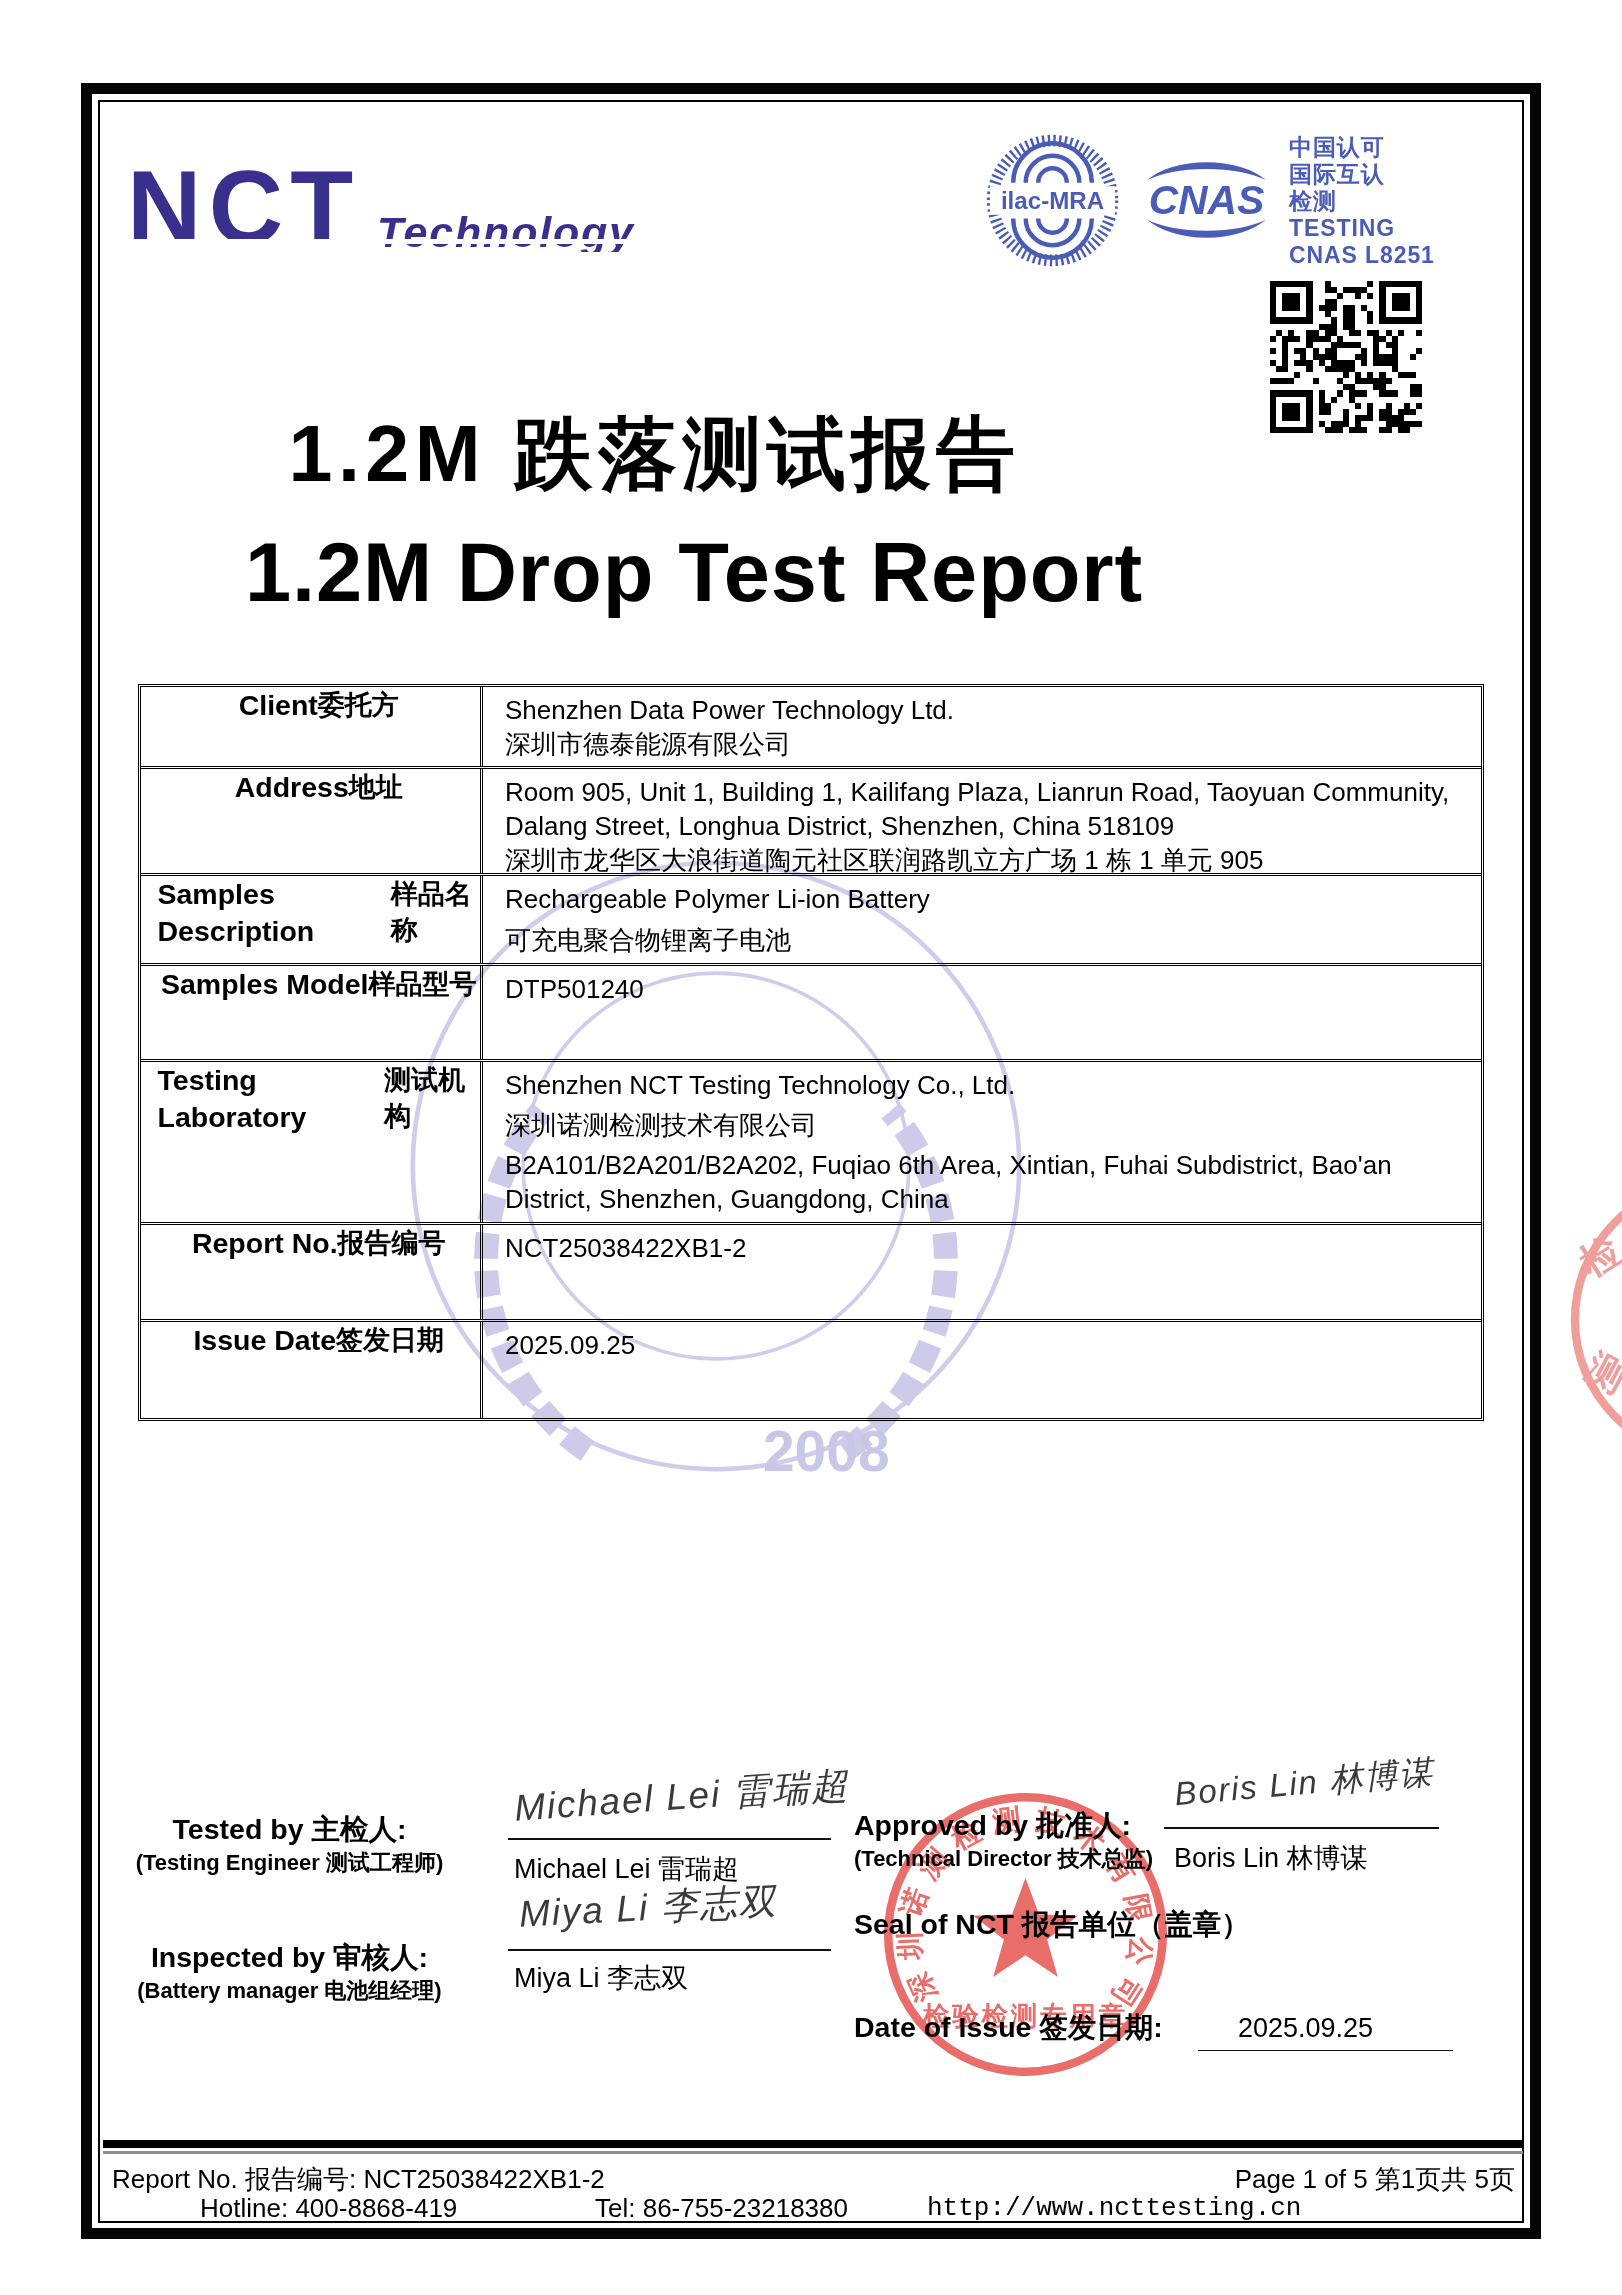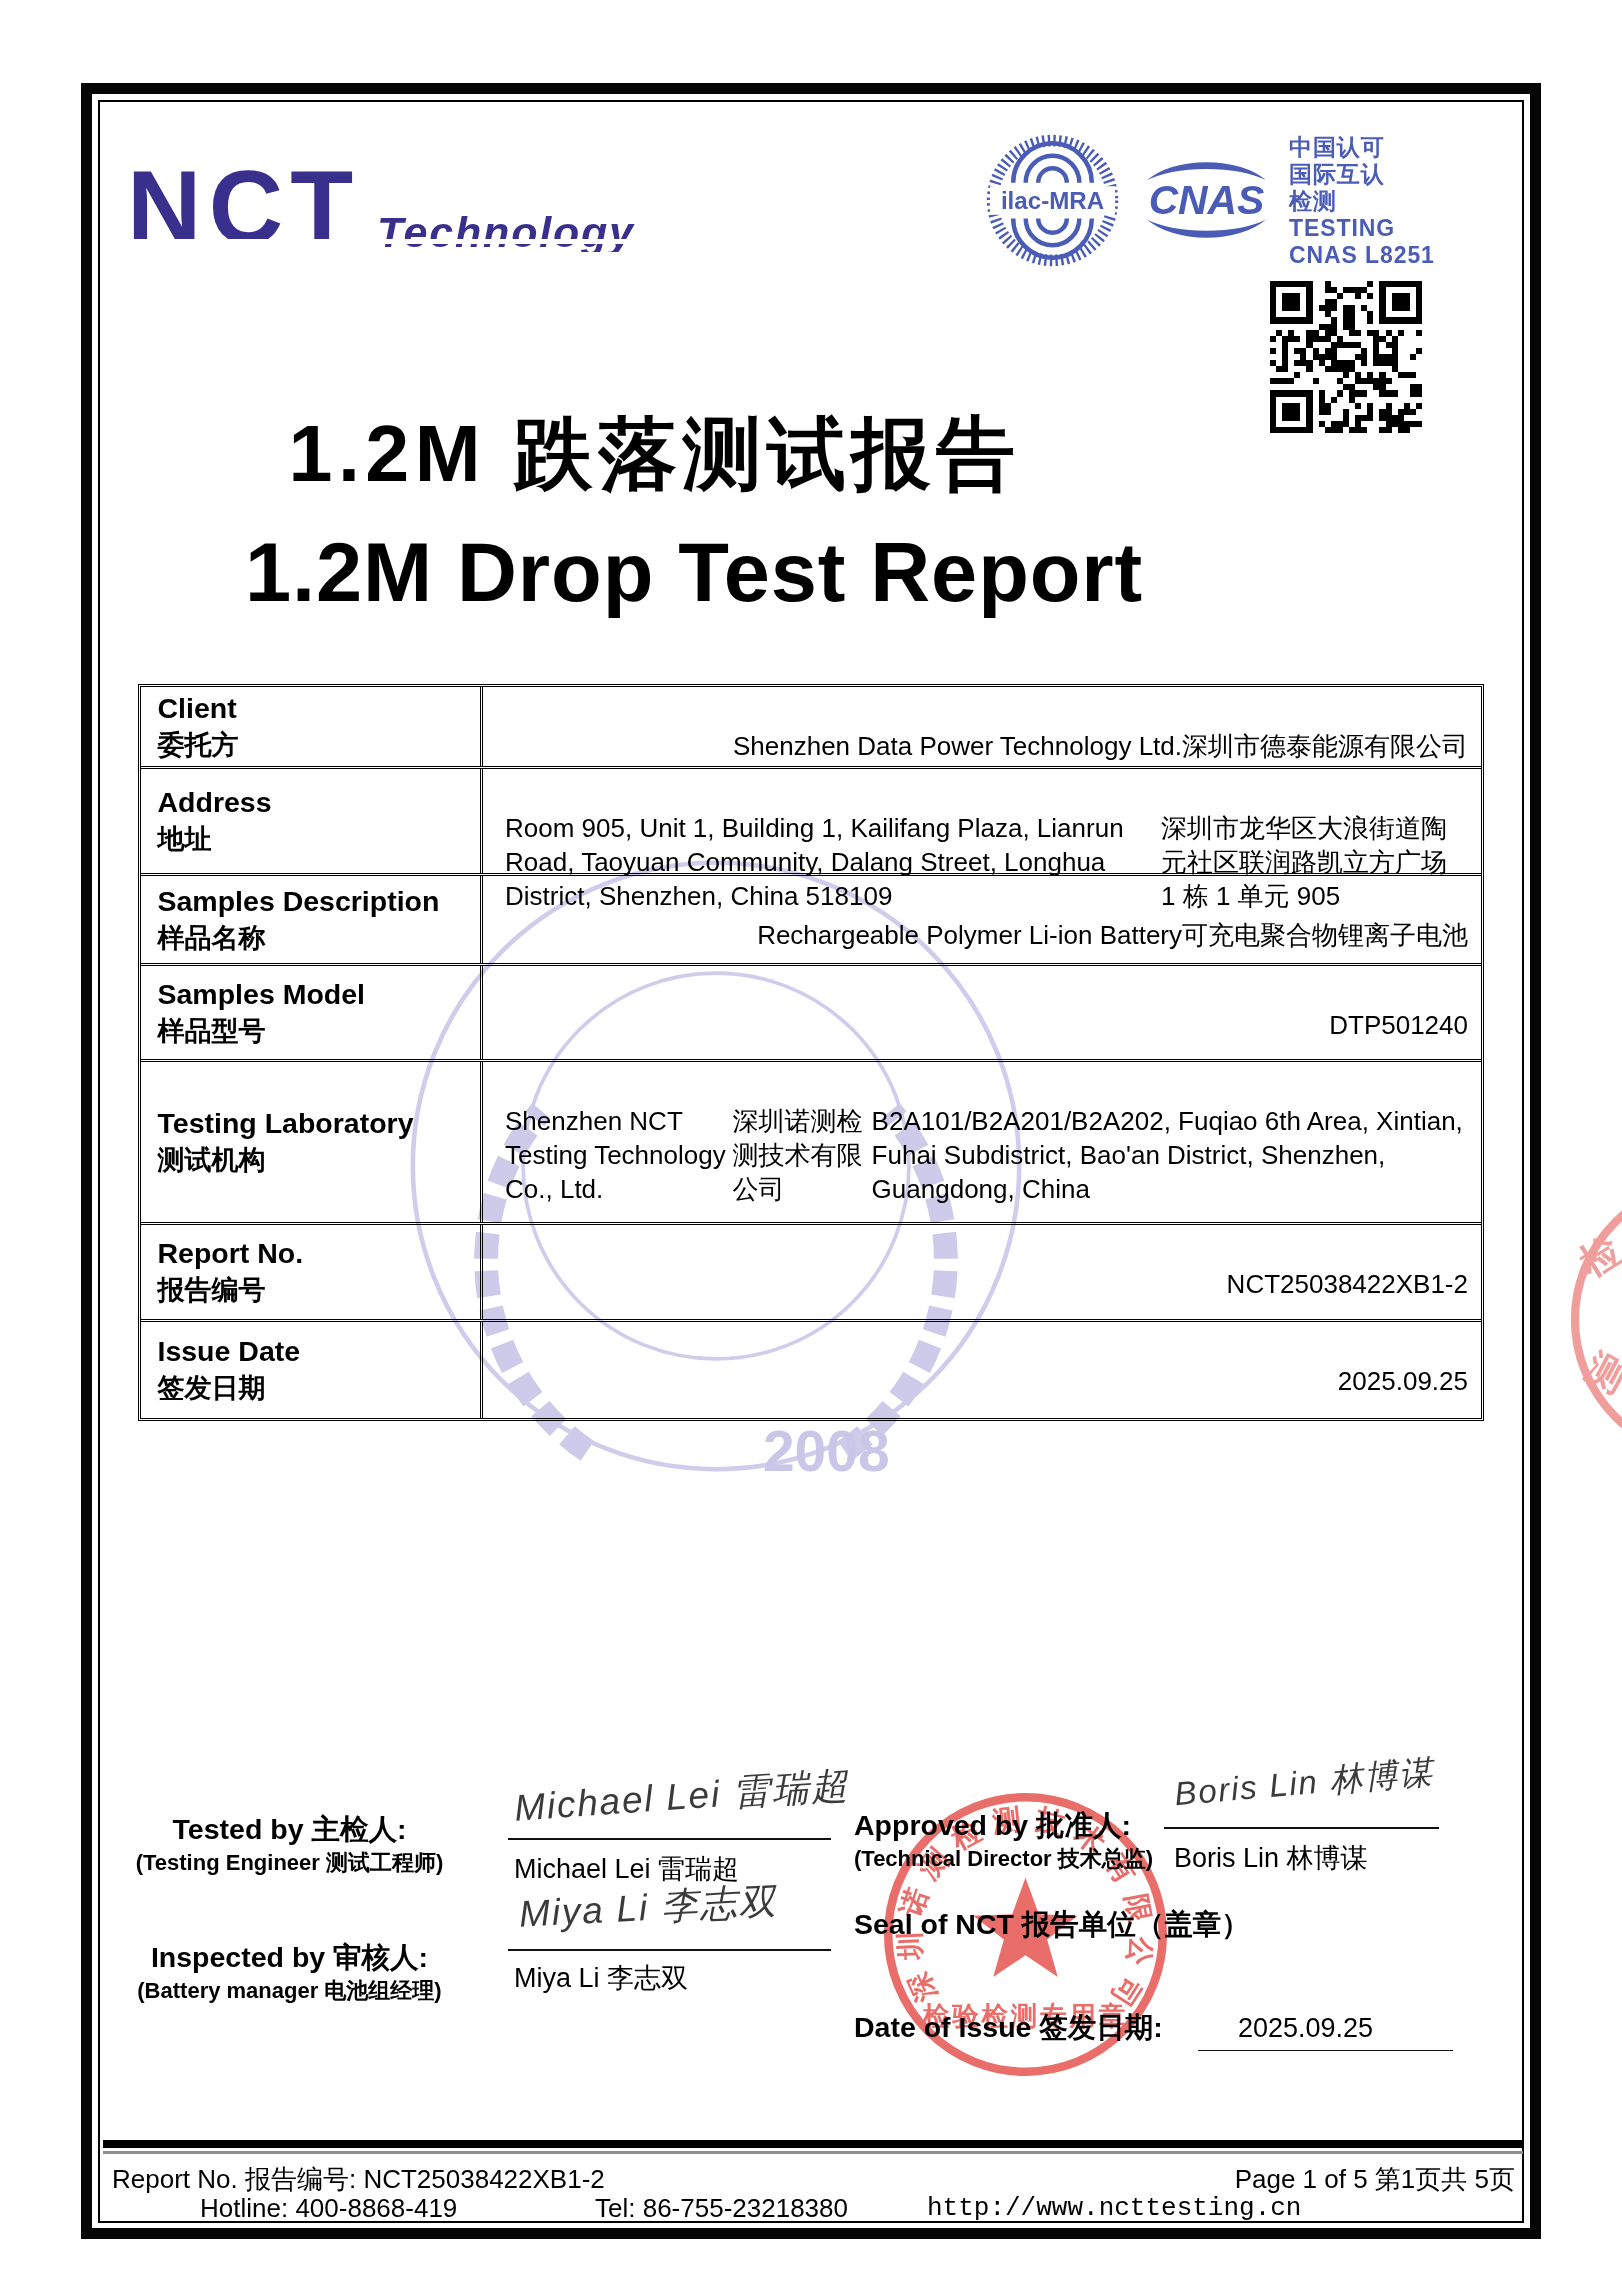--- a/index.html
+++ b/index.html
@@ -31,24 +31,24 @@
 
   
   .title-zh{position:absolute;left:0;top:402px;width:1309px;text-align:center;font-size:79px;font-weight:bold;letter-spacing:5.5px;z-index:2;}
   .title-en{position:absolute;left:0;top:525px;width:1388px;text-align:center;font-size:83px;font-weight:bold;letter-spacing:0.9px;z-index:2;}
 
   
   .info-table{position:absolute;left:138px;top:684px;width:1346px;border:3.7px double #000;z-index:2;box-sizing:border-box;}
   .trow{display:flex;border-top:3.7px double #000;box-sizing:border-box;}
   .trow:first-child{border-top:none;}
   .tlabel{width:342px;flex:0 0 342px;border-right:3.7px double #000;box-sizing:border-box;
-    display:flex;flex-direction:column;justify-content:center;padding-left:16.5px;}
+    display:flex;flex-direction:row;justify-content:center;padding-left:16.5px;}
   .tlabel .en{font-weight:bold;font-size:28.5px;line-height:1.3;}
   .tlabel .zh{font-weight:bold;font-size:27px;line-height:1.35;}
-  .tvalue{flex:1;display:flex;flex-direction:row;justify-content:flex-end;padding:5.5px 13px 5.5px 22px;box-sizing:border-box;margin-top:36px;}
+  .tvalue{flex:1;display:flex;flex-direction:column;justify-content:space-between;padding:5.5px 13px 5.5px 22px;box-sizing:border-box;}
   .tvalue .vline{font-size:26px;line-height:1.32;}
   .conclusion{display:block;padding:9.2px 13px 9.2px 16.5px;}
   .conclusion .cline{font-weight:bold;font-size:27.5px;line-height:1.55;}
 
   
   .sig-label{position:absolute;z-index:2;font-weight:bold;font-size:28.5px;}
   .sig-sub{position:absolute;z-index:2;font-weight:bold;font-size:22px;}
   .handwritten{position:absolute;z-index:2;font-style:italic;font-size:37px;color:#1f1f1f;letter-spacing:1.8px;opacity:.88;}
   .sig-line{position:absolute;z-index:2;border-top:2.8px solid #111;}
   .typed-name{position:absolute;z-index:2;font-size:27px;}

